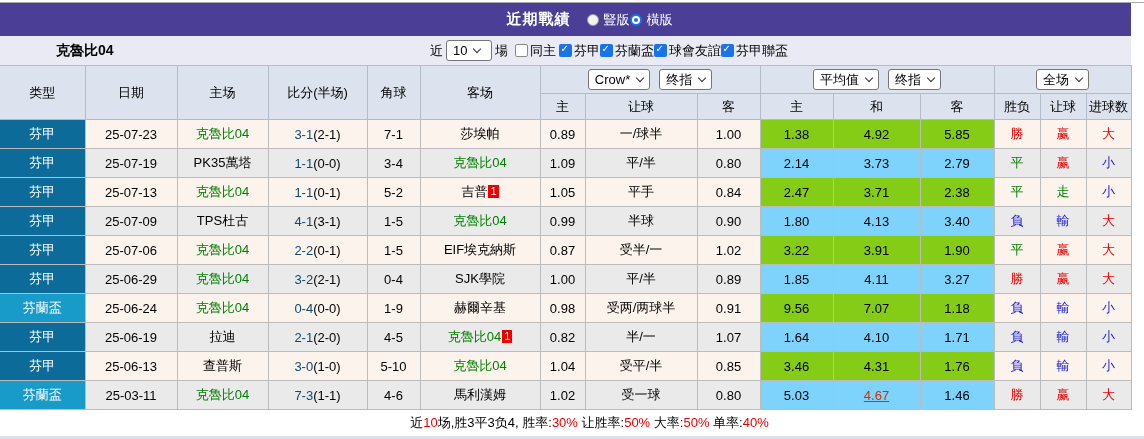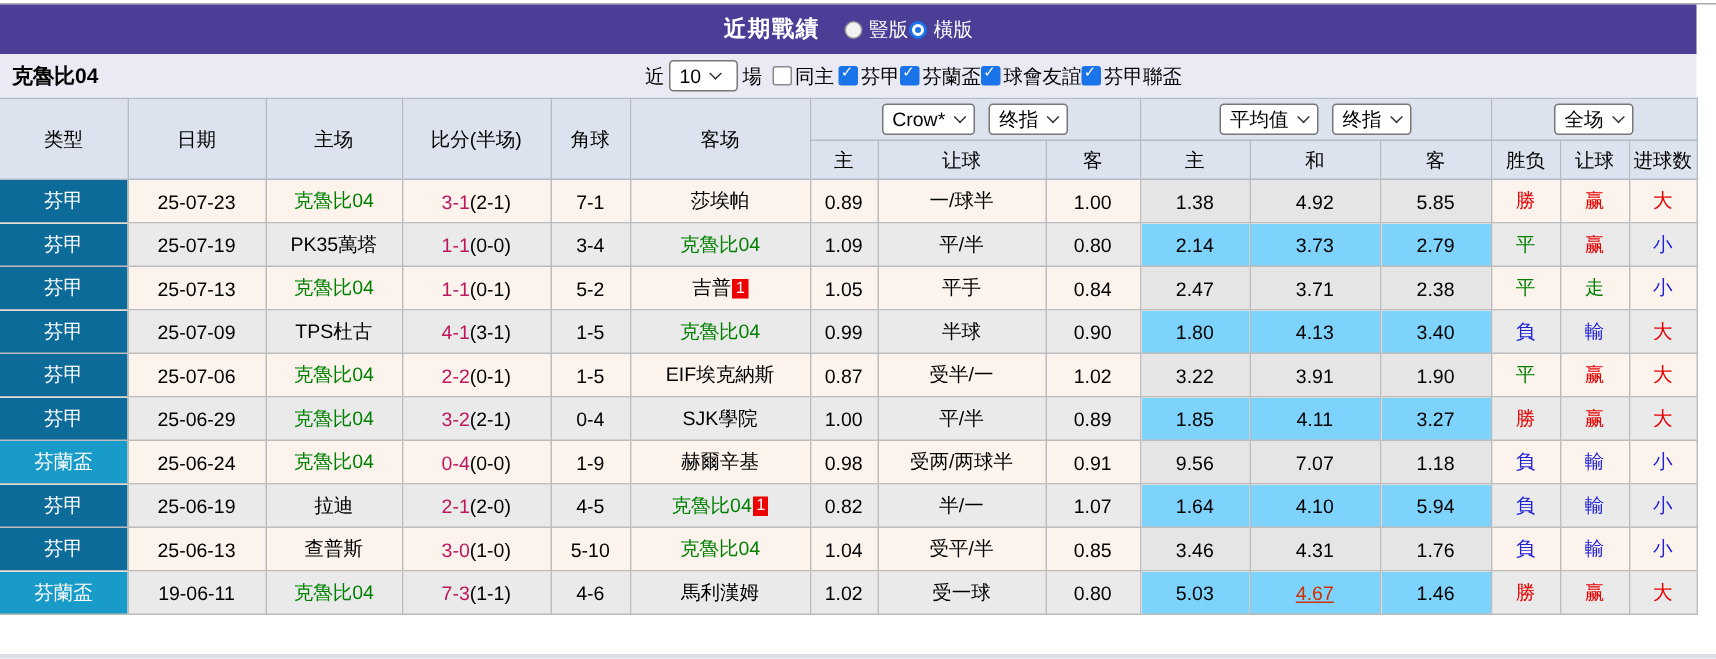--- a/index.html
+++ b/index.html
@@ -1,19 +1,19 @@
 <!DOCTYPE html>
 <html><head>
 <meta charset="utf-8">
 <style>
   * { margin:0; padding:0; box-sizing:border-box; }
   body { font-family:"Liberation Sans","DejaVu Sans",sans-serif; background:#fff; }
   .page { width:1144px; height:439px; background:#fff; position:relative; font-size:13px; color:#000; }
   .topline { height:3px; border-bottom:1px solid #a9a9a9; }
-  .inner { width:1131px; }
+  .inner { width:1131px;padding-left:48px; }
 
   
   .titlebar { width:1131px; height:33px; background:#4a3e96; display:flex; align-items:center; justify-content:center; gap:16px; color:#fff; }
   .titlebar .title { font-size:15px; font-weight:bold; letter-spacing:1px; }
   .radio-label { display:inline-flex; align-items:center; gap:5px; cursor:pointer; font-size:13px; }
   .radio { width:12px; height:12px; border-radius:50%; display:inline-block; }
   .radio.off { background:#f2f2f2; border:1px solid #9a9a9a; }
   .radio.on { background:#fff; border:2px solid #1a73e8; position:relative; }
   .radio.on::after { content:""; position:absolute; left:2px; top:2px; width:4px; height:4px; border-radius:50%; background:#1a73e8; }
 
@@ -34,30 +34,30 @@
   th, td { border:1px solid #b3bcc6; text-align:center; vertical-align:middle; font-weight:normal; overflow:hidden; white-space:nowrap; }
   th { background:#dde3ee; height:26px; }
   thead tr:first-child th { height:28px; }
   td { height:29px; border-color:#bcbcbc; }
   td:first-child, th:first-child { border-left:none; }
   .sel-cell { background:#dde3ee;margin-top:48px; }
   .sel-group { display:flex; align-items:center; justify-content:center; gap:9px; }
 
   tr.odd td { background:#fbf3ec; }
   tr.even td { background:#eaeaea; }
-  tr.odd td.avg { background:#e5e5e5; }
+  tr.odd td.avg { background:#84cc16; }
   tr.even td.avg { background:#7dd3fc; }
   td.league-reg { background:#0d6b9a !important; color:#fff; }
   td.league-cup { background:#189bc9 !important; color:#fff; }
 
   .c-red { color:#e60000; }
   .c-green { color:#008000; }
   .c-blue { color:#2121d6; }
   .team-green { color:#008000; }
-  .score-main { color:#be185d; }
+  .score-main { color:#0c4a6e; }
   .rc { display:inline-block; background:#ee0000; color:#fff; font-size:11px; line-height:13px; padding:0 2px; margin-left:1px; vertical-align:1px; }
   .hot { color:#cc3300; text-decoration:underline; cursor:pointer; }
 
   
   .summary { width:1131px; height:26px; line-height:26px; text-align:center; background:#fff; }
   .summary .red { color:#e60000; }
   .bottomstrip { width:1144px; height:3px; background:#dce2e8; position:absolute; bottom:0; left:0; }
 </style>
 </head>
 <body>
@@ -309,21 +309,21 @@
           <td>25-06-19</td>
           <td><span>拉迪</span></td>
           <td><span class="score-main">2-1</span><span>(2-0)</span></td>
           <td>4-5</td>
           <td><span class="team-green">克魯比04</span><span class="rc">1</span></td>
           <td>0.82</td>
           <td>半/一</td>
           <td>1.07</td>
           <td class="avg">1.64</td>
           <td class="avg"><span>4.10</span></td>
-          <td class="avg">5.94</td>
+          <td class="avg">1.71</td>
           <td class="c-blue">負</td>
           <td class="c-blue">輸</td>
           <td class="c-blue">小</td>
         </tr>
         <tr class="odd">
           <td class="league-reg">芬甲</td>
           <td>25-06-13</td>
           <td><span>查普斯</span></td>
           <td><span class="score-main">3-0</span><span>(1-0)</span></td>
           <td>5-10</td>
@@ -333,32 +333,33 @@
           <td>0.85</td>
           <td class="avg">3.46</td>
           <td class="avg"><span>4.31</span></td>
           <td class="avg">1.76</td>
           <td class="c-blue">負</td>
           <td class="c-blue">輸</td>
           <td class="c-blue">小</td>
         </tr>
         <tr class="even">
           <td class="league-cup">芬蘭盃</td>
-          <td>19-06-11</td>
+          <td>25-03-11</td>
           <td><span class="team-green">克魯比04</span></td>
           <td><span class="score-main">7-3</span><span>(1-1)</span></td>
           <td>4-6</td>
           <td><span>馬利漢姆</span></td>
           <td>1.02</td>
           <td>受一球</td>
           <td>0.80</td>
           <td class="avg">5.03</td>
           <td class="avg"><span class="hot">4.67</span></td>
           <td class="avg">1.46</td>
           <td class="c-red">勝</td>
           <td class="c-red">赢</td>
           <td class="c-red">大</td>
         </tr>
       </tbody>
   </table>
 
+  <div class="summary inner" id="summary-line"><span>近</span><span class="red">10</span><span>场,胜3平3负4, 胜率:</span><span class="red">30%</span><span> 让胜率:</span><span class="red">50%</span><span> 大率:</span><span class="red">50%</span><span> 单率:</span><span class="red">40%</span></div>
   <div class="bottomstrip"></div>
 </div>
 
 </body></html>

